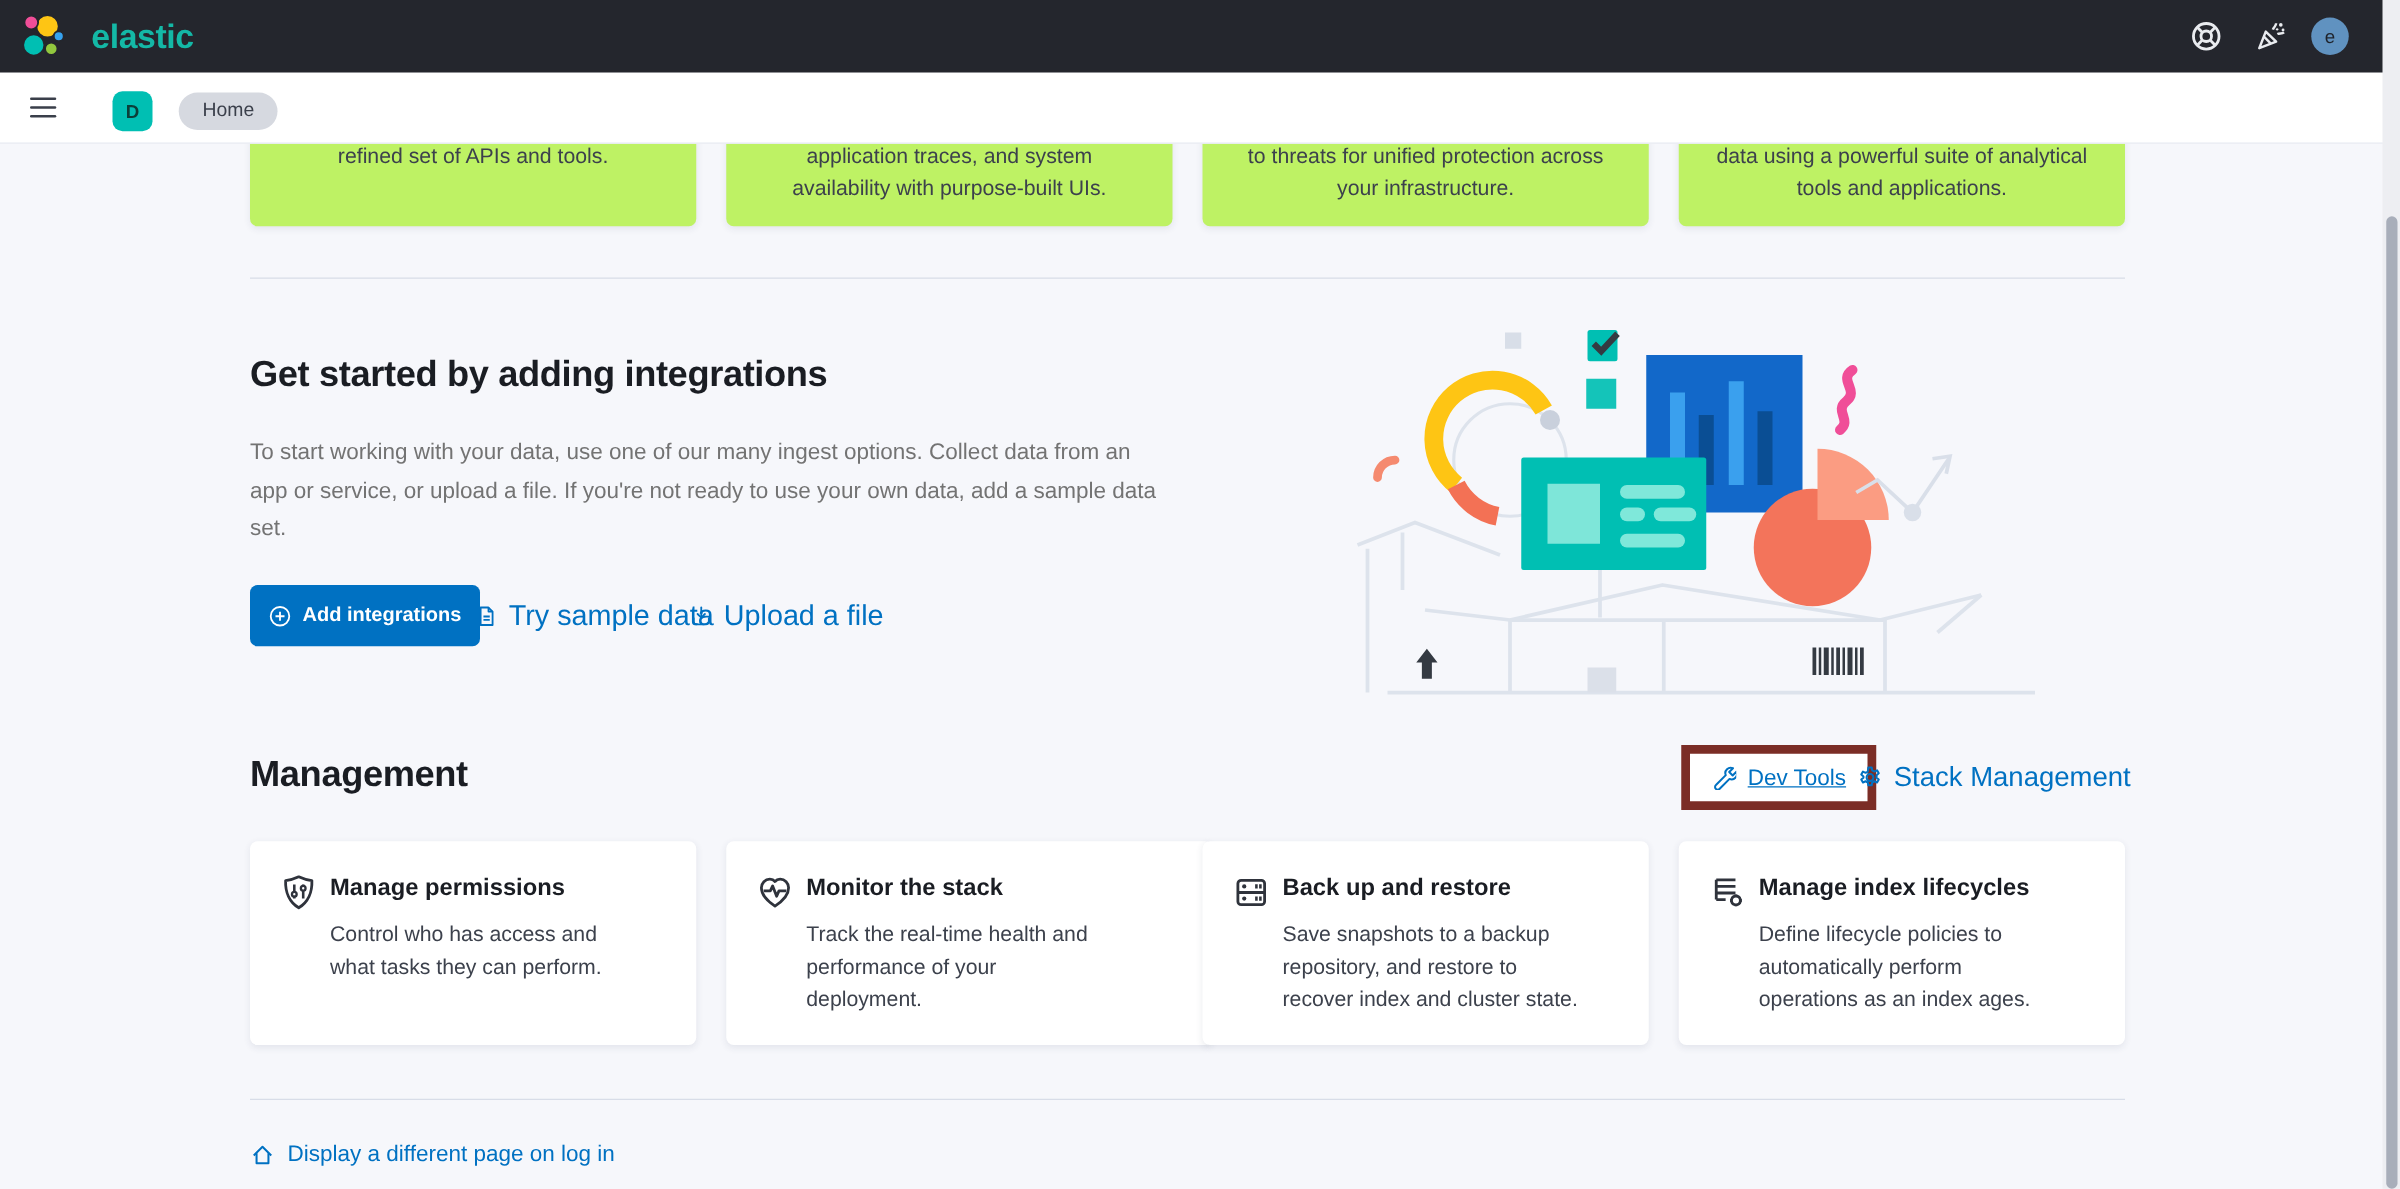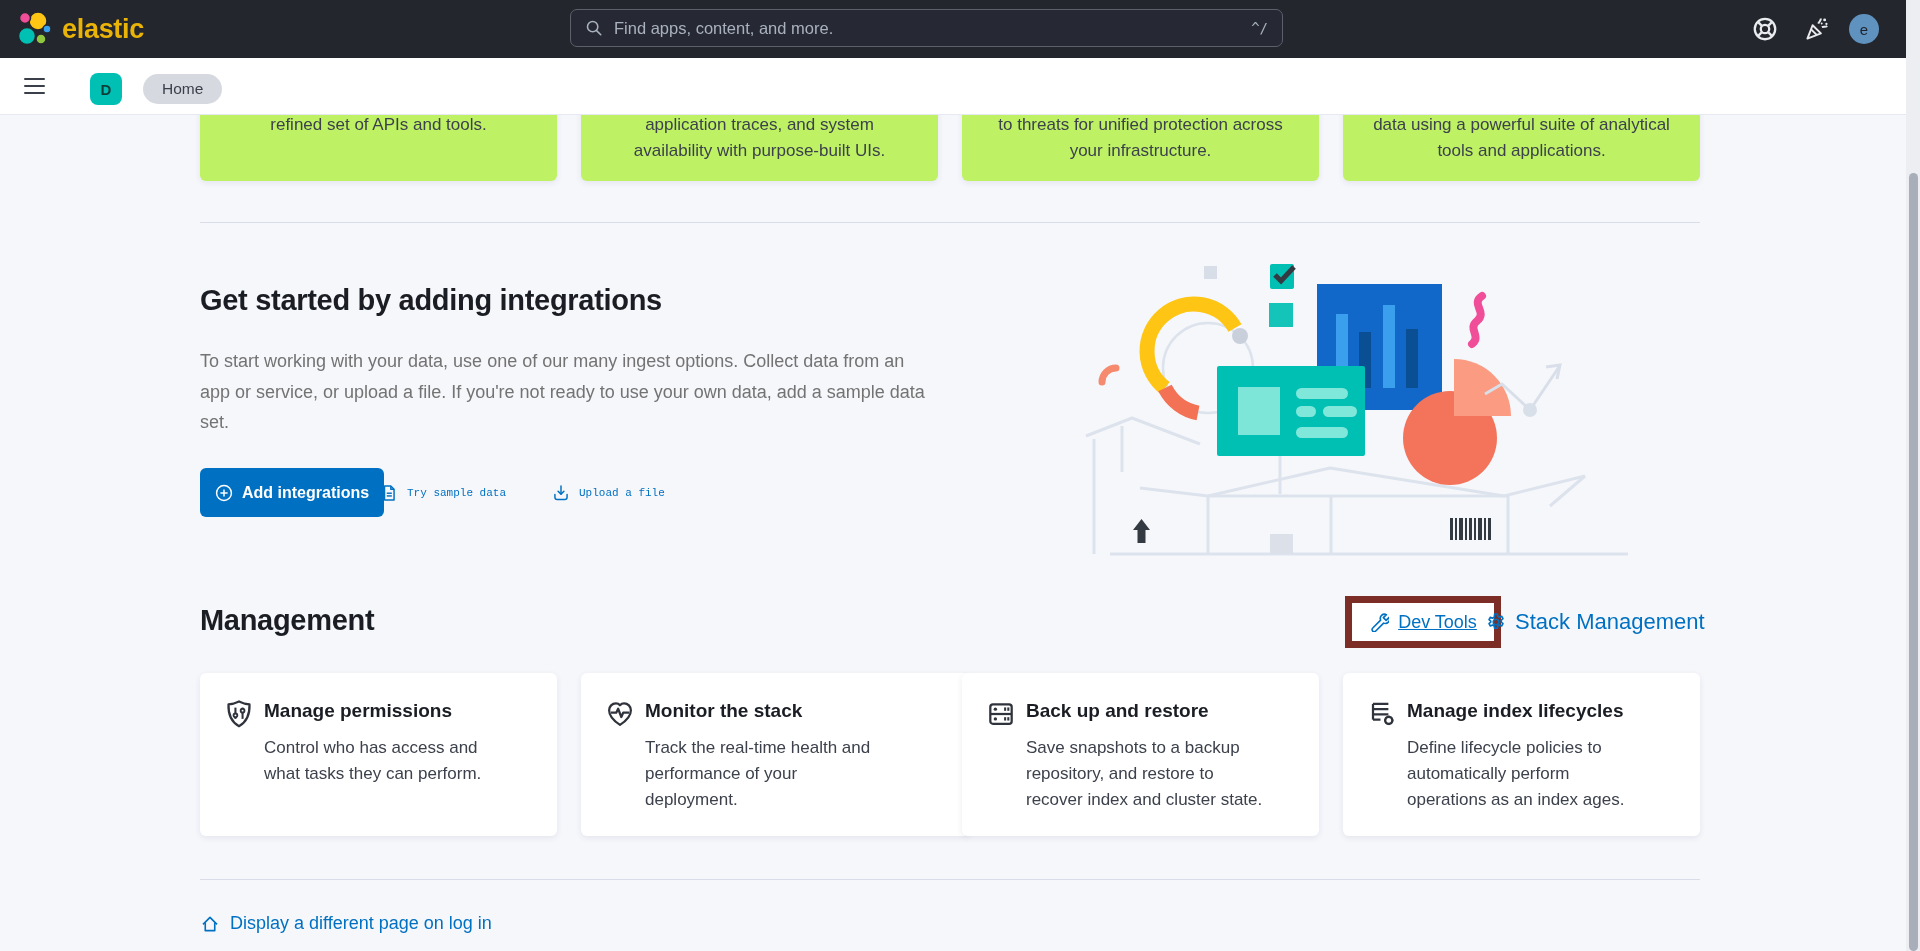--- a/index.html
+++ b/index.html
@@ -6,21 +6,21 @@
   body{
     width:1920px;height:951px;position:relative;overflow:hidden;
     background:var(--page_bg,#f6f7fb);
     font-family:"Liberation Sans",sans-serif;
     color:var(--text,#343741);
   }
   .abs{position:absolute;}
   
   .top-header{left:0;top:0;width:1920px;height:58px;background:var(--header_bg,#24262d);z-index:20;}
   .brand{left:14px;top:7px;height:44px;display:flex;align-items:center;gap:8px;cursor:pointer;}
-  .brand-text{color:#eab308;font-size:27px;font-weight:600;letter-spacing:-.3px;}
+  .brand-text{color:#14b8a6;font-size:27px;font-weight:600;letter-spacing:-.3px;margin-left:11px;}
   .search-box{left:570px;top:9px;width:713px;height:38px;background:#262933;border:1px solid #5c606b;border-radius:7px;display:flex;align-items:center;padding:0 14px;box-sizing:border-box;gap:9px;}
   .search-box input{flex:1;background:transparent;border:none;outline:none;color:#d7dbe2;font-size:16.5px;font-family:"Liberation Sans",sans-serif;}
   .search-box input::placeholder{color:#a9b1bf;}
   .search-hint{color:#a9b1bf;font-size:14px;font-family:"DejaVu Sans Mono",monospace;}
   .hdr-icon{width:26px;height:26px;color:#e9ebef;cursor:pointer;}
   .hdr-help{left:1752px;top:16px;}
   .hdr-news{left:1804px;top:16px;}
   .avatar{left:1849px;top:14px;width:30px;height:30px;border-radius:50%;background:var(--avatar_bg,#6092c0);color:#1e222a;font-size:15px;display:flex;align-items:center;justify-content:center;cursor:pointer;}
   
   .nav-header{left:0;top:58px;width:1920px;height:56px;background:#fff;z-index:10;border-bottom:1px solid #e6e9f1;}
@@ -31,21 +31,21 @@
   
   .sol-card{top:62px;width:357px;height:119px;background:#bef264;border-radius:6px;box-shadow:0 2px 6px rgba(45,60,90,.09);z-index:1;cursor:pointer;}
   .sol-card .txt{padding:50px 28px 0;text-align:center;font-size:17px;line-height:25.5px;color:#3c414c;}
   .sol-1{left:200px;}.sol-2{left:581px;}.sol-3{left:962px;}.sol-4{left:1343px;}
   .divider{height:1px;background:#d8dde8;left:200px;width:1500px;}
   .div-1{top:222px;}.div-2{top:879px;}
   
   .gs-title{left:200px;top:284px;font-size:29px;font-weight:700;color:#1a1d23;letter-spacing:-.3px;}
   .gs-desc{left:200px;top:346px;width:725px;font-size:18px;line-height:30.5px;color:#737373;}
   .btn-primary{left:200px;top:468px;height:49px;background:var(--accent_blue,#0071c2);color:#fff;border:none;border-radius:6px;font-size:16px;font-weight:600;font-family:"Liberation Sans",sans-serif;display:flex;align-items:center;gap:9px;padding:0 15px;cursor:pointer;}
-  .text-link{height:49px;display:flex;align-items:center;gap:9px;color:var(--accent_blue,#0071c2);font-size:11px;cursor:pointer;text-decoration:none;font-family:Liberation Mono, monospace;}
+  .text-link{height:49px;display:flex;align-items:center;gap:9px;color:var(--accent_blue,#0071c2);font-size:23px;cursor:pointer;text-decoration:none;}
   .link-sample{left:380px;top:468px;}
   .link-upload{left:552px;top:468px;}
   .icon-18{width:18px;height:18px;}
   .icon-20{width:20px;height:20px;}
   .icon-30{width:30px;height:30px;}
   
   .illustration{left:1080px;top:248px;width:560px;height:312px;}
   
   .mgmt-title{left:200px;top:604px;font-size:29px;font-weight:700;color:#1a1d23;letter-spacing:-.3px;}
   .devtools-box{left:1345px;top:596px;width:156px;height:52px;border:7px solid var(--highlight_box,#7b2d26);background:#fff;box-sizing:border-box;display:flex;align-items:center;justify-content:center;}
@@ -71,28 +71,20 @@
     <svg width="40" height="40" viewBox="0 0 40 40">
       <circle cx="24" cy="12" r="9" fill="#fec514" stroke="#24262d" stroke-width="1.5"></circle>
       <circle cx="11" cy="9" r="5.5" fill="#f04e98" stroke="#24262d" stroke-width="1.5"></circle>
       <circle cx="33" cy="20" r="4" fill="#36a2ef" stroke="#24262d" stroke-width="1.5"></circle>
       <circle cx="13" cy="27" r="8.5" fill="#00bfb3" stroke="#24262d" stroke-width="1.5"></circle>
       <circle cx="27" cy="30" r="5" fill="#91c73e" stroke="#24262d" stroke-width="1.5"></circle>
     </svg>
     <span class="brand-text">elastic</span>
   </div>
 
-  <div class="abs search-box">
-    <svg class="icon-18" viewBox="0 0 16 16">
-      <circle cx="6.8" cy="6.8" r="4.6" fill="none" stroke="#a9b1bf" stroke-width="1.4"></circle>
-      <line x1="10.3" y1="10.3" x2="14" y2="14" stroke="#a9b1bf" stroke-width="1.4" stroke-linecap="round"></line>
-    </svg>
-    <input type="text" placeholder="Find apps, content, and more." style="">
-    <span class="search-hint">^/</span>
-  </div>
 
   <svg class="abs hdr-icon hdr-help" viewBox="0 0 16 16">
     <g fill="none" stroke="#e9ebef" stroke-width="1.4">
       <circle cx="8" cy="8" r="6.3"></circle>
       <circle cx="8" cy="8" r="2.6"></circle>
       <line x1="9.9" y1="6.1" x2="12.4" y2="3.6"></line>
       <line x1="6.1" y1="6.1" x2="3.6" y2="3.6"></line>
       <line x1="9.9" y1="9.9" x2="12.4" y2="12.4"></line>
       <line x1="6.1" y1="9.9" x2="3.6" y2="12.4"></line>
     </g>

